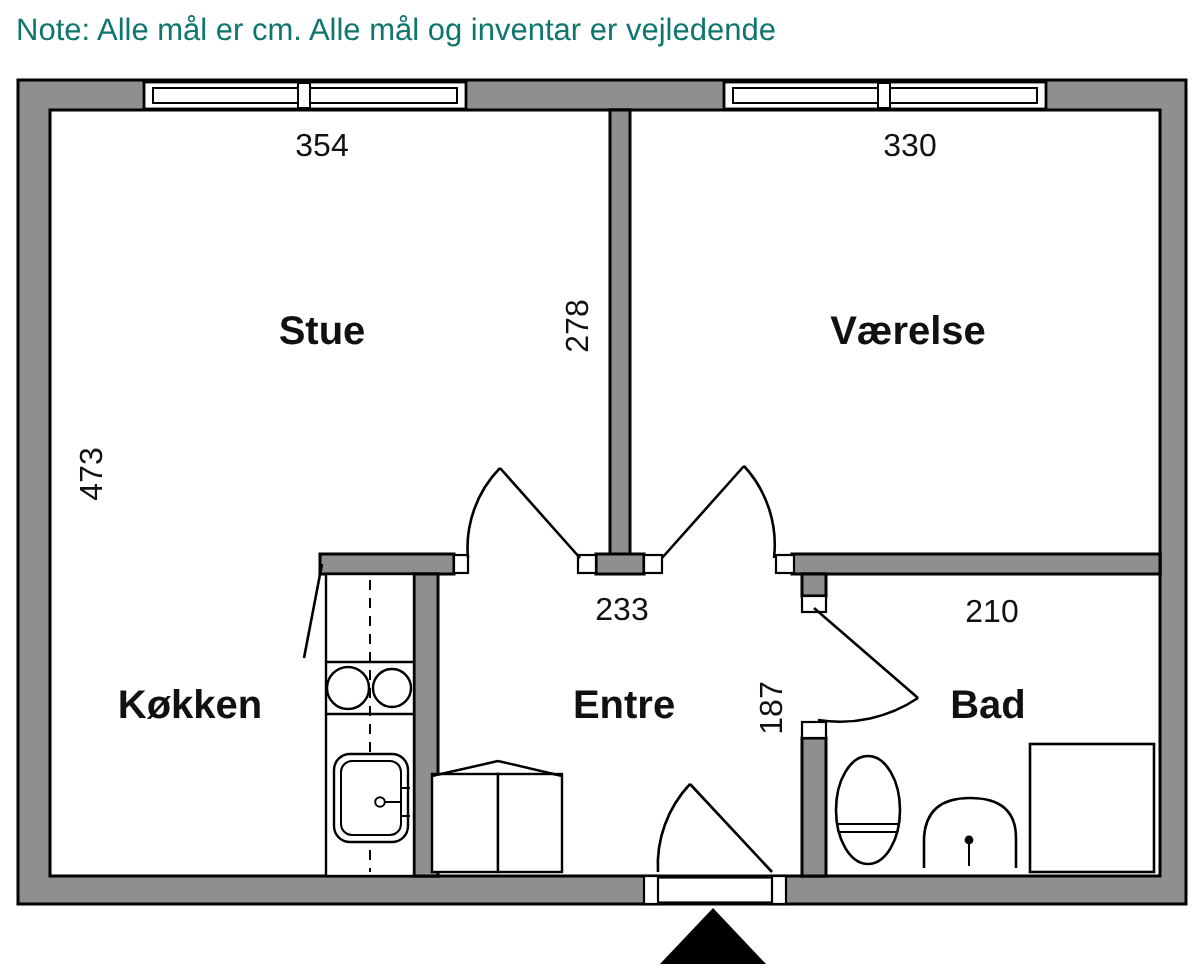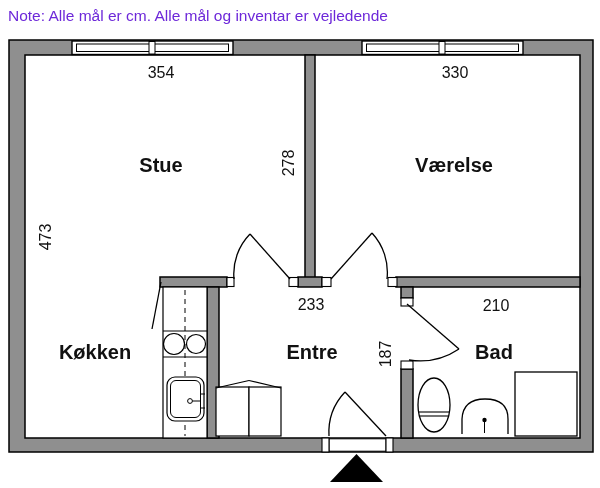--- a/index.html
+++ b/index.html
@@ -3,21 +3,21 @@
 <meta charset="utf-8">
 <style>
   html,body{margin:0;padding:0;}
   body{
     width:600px;height:488px;background:#ffffff;
     font-family:"Liberation Sans",sans-serif;
     position:relative;overflow:hidden;
   }
   .note{
     position:absolute;left:8px;top:7px;
-    font-size:15.5px;color:#6d28d9;white-space:nowrap;
+    font-size:15.5px;color:#0f766e;white-space:nowrap;
   }
   svg{position:absolute;left:0;top:0;}
   svg text{
     font-family:"Liberation Sans",sans-serif;
     fill:#111;
   }
   .dim{font-size:16px;}
   .room{font-size:20px;font-weight:bold;}
 </style>
 </head>

